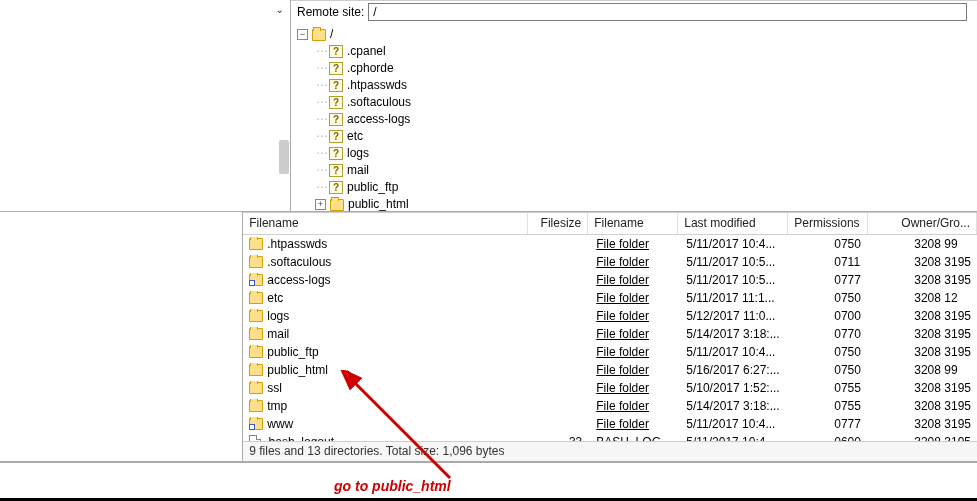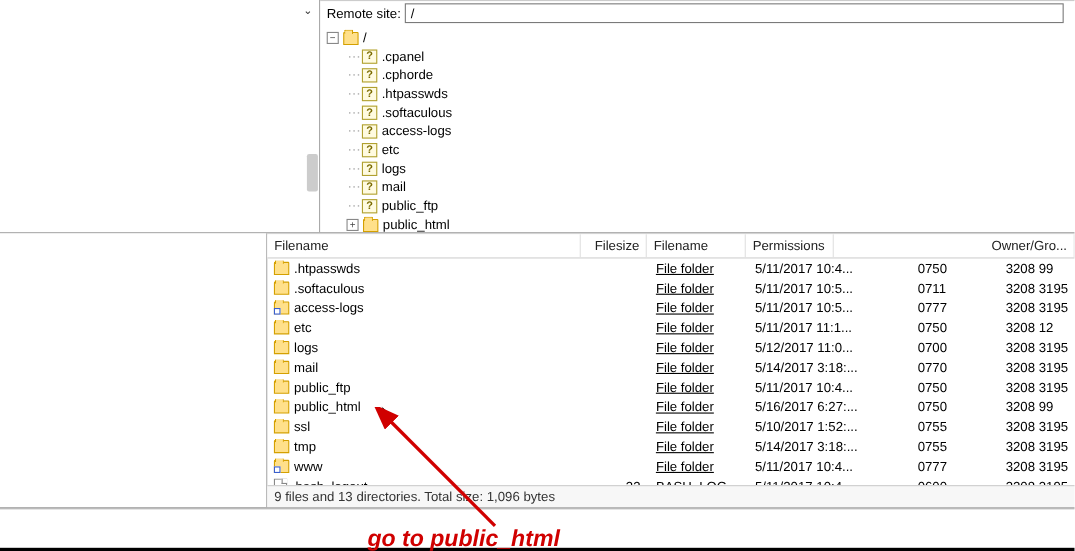--- a/index.html
+++ b/index.html
@@ -243,21 +243,21 @@
   
   .arrow-svg {
     position: absolute;
     pointer-events: none;
     z-index: 50;
   }
   .annotation-text {
     position: absolute;
     color: #d00000;
     font-weight: bold;
-    font-size: 21px;
+    font-size: 14px;
     z-index: 51;
     pointer-events: none;
     font-style: italic;
   }
   .cursor {
     position: absolute;
     z-index: 49;
     pointer-events: none;
   }
 </style>
@@ -345,20 +345,21 @@
     </div>
   </div>
 
   <div class="mid">
     <div class="mid-left"></div>
     <div class="mid-right">
       <div class="list-header">
         <div class="col col-filename">Filename</div>
         <div class="col col-filesize">Filesize</div>
         <div class="col col-filetype">Filename</div>
+        <div class="col col-modified">Last modified</div>
         <div class="col col-permissions">Permissions</div>
         <div class="col col-owner">Owner/Gro...</div>
       </div>
       <div class="list-body" id="list-body">
           <div class="list-row">
             <div class="cell name">
               <span class="folder-icon"></span>
               <span>.htpasswds</span>
             </div>
             <div class="cell size"></div>

